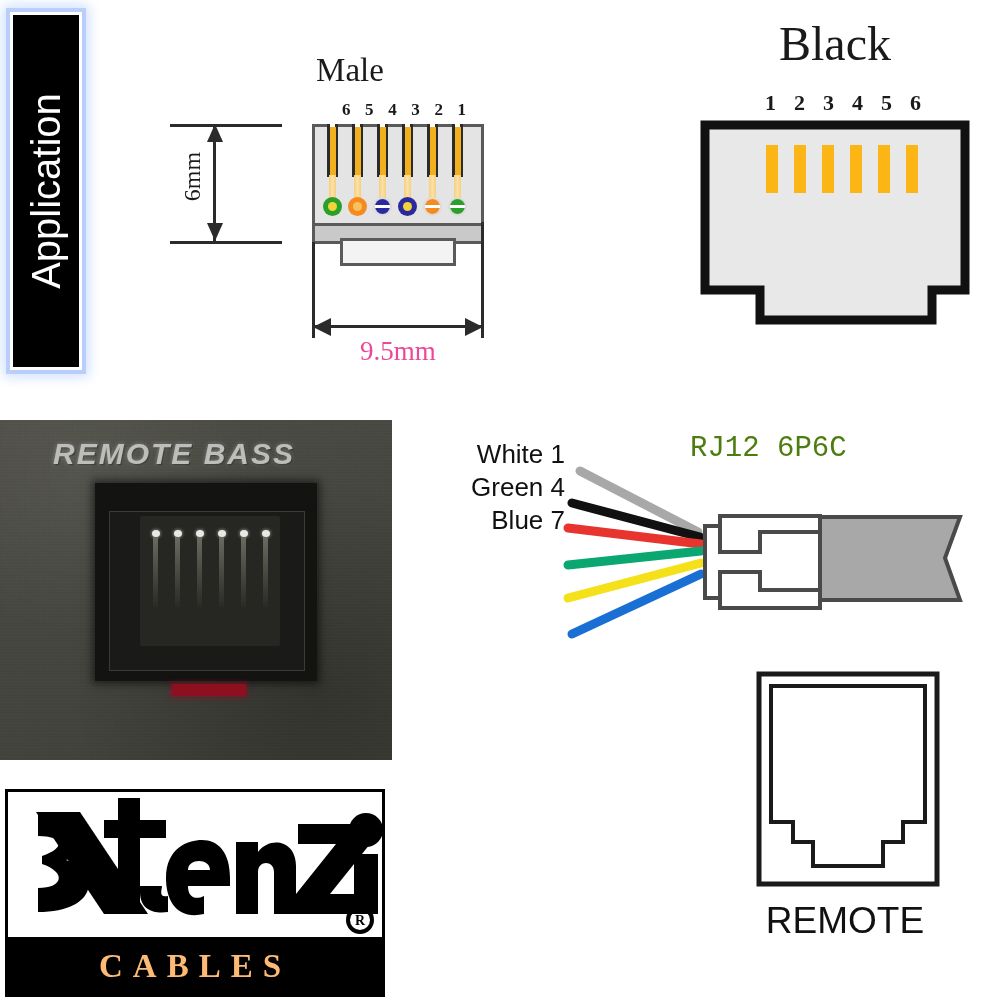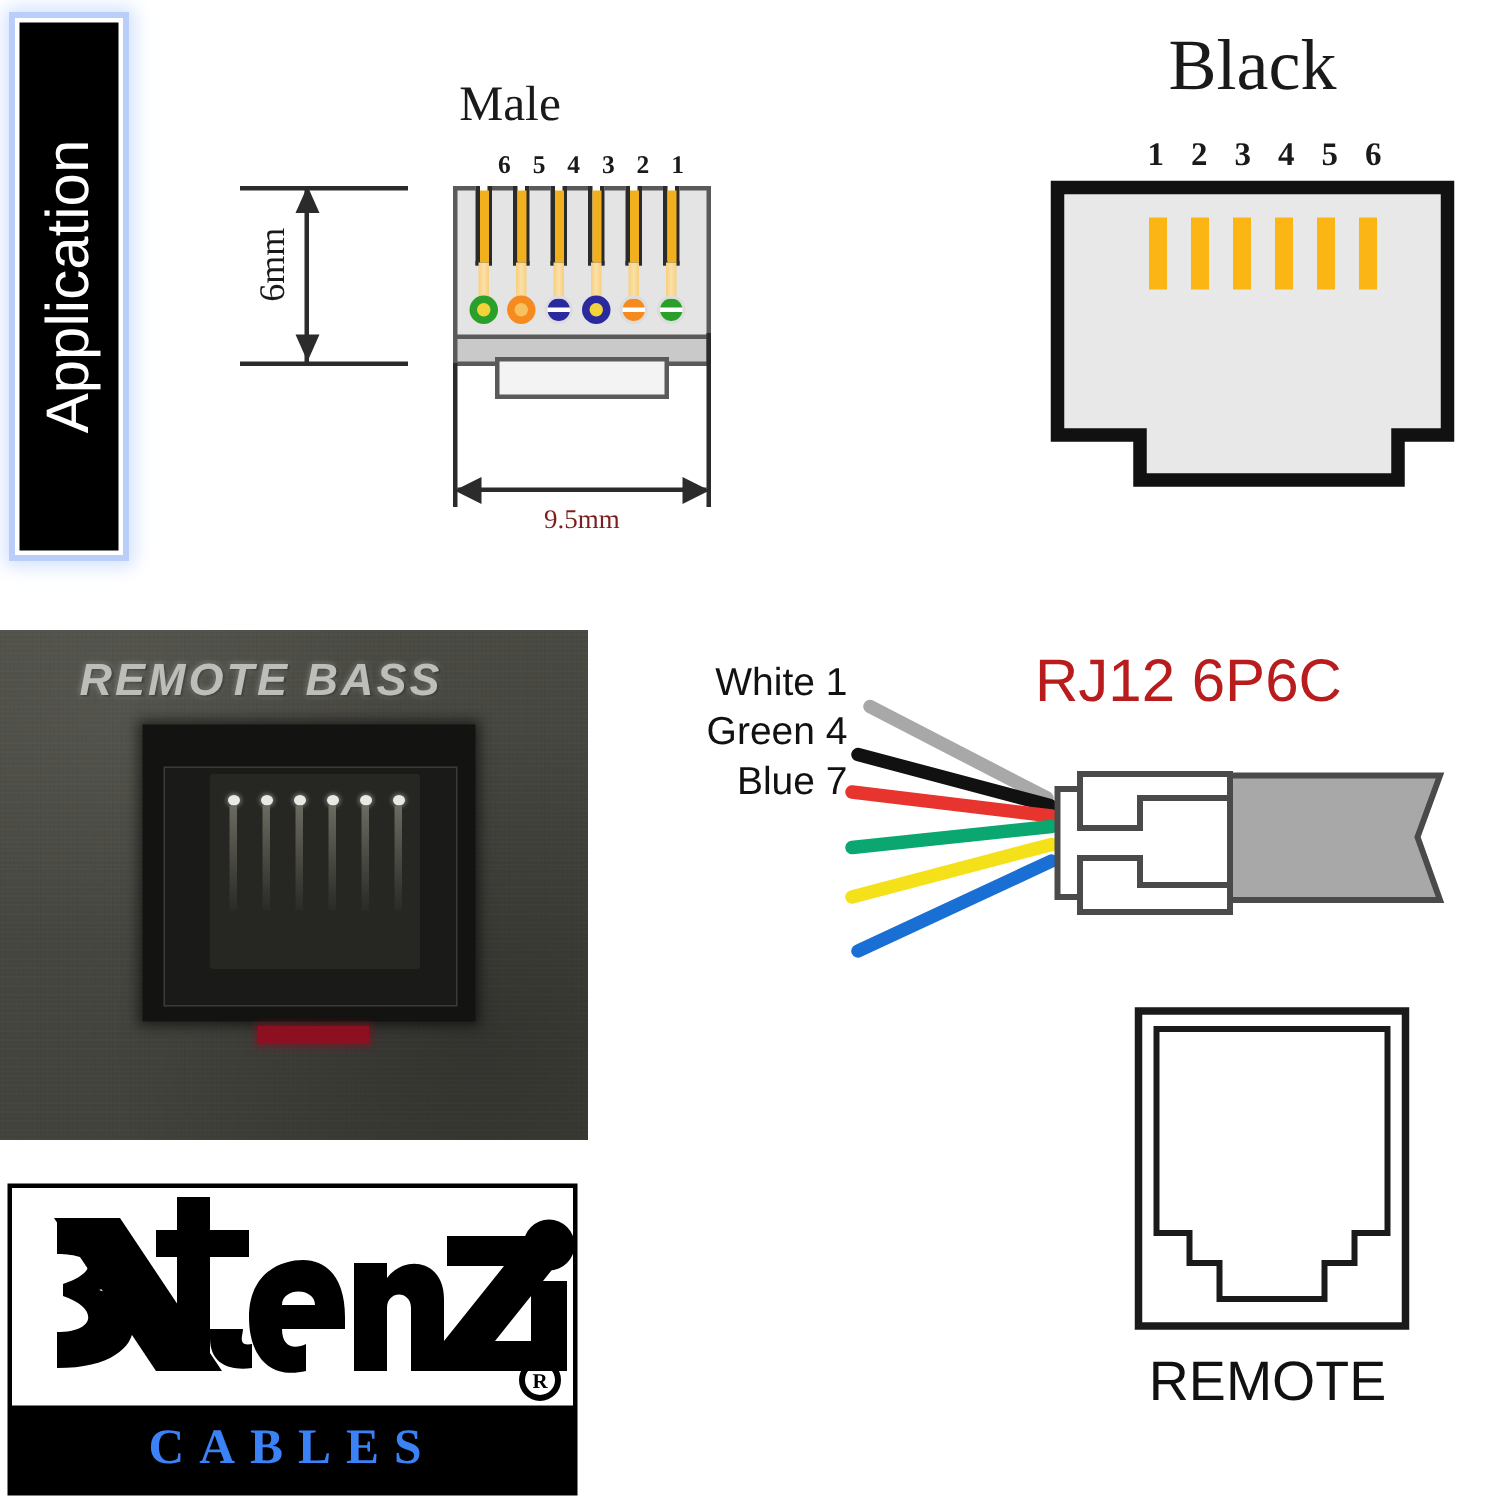--- a/index.html
+++ b/index.html
@@ -39,21 +39,21 @@
     font-size: 40px;
     font-weight: 400;
     white-space: nowrap;
     letter-spacing: 0px;
     font-family: "Liberation Sans", sans-serif;
   }
 
   
   #male-group {
     position: absolute;
-    left: 150px;
+    left: 160px;
     top: 20px;
     width: 360px;
     height: 350px;
   }
   #male-title {
     position: absolute;
     left: 190px;
     top: 32px;
     font-family: "Liberation Serif", serif;
     font-size: 33px;
@@ -171,21 +171,21 @@
   #dim-h-arrow-l {
     position: absolute; left: 153px; top: 298px;
     width: 0; height: 0; border-top: 9px solid transparent; border-bottom: 9px solid transparent; border-right: 18px solid #2b2b2b;
   }
   #dim-h-arrow-r {
     position: absolute; left: 305px; top: 298px;
     width: 0; height: 0; border-top: 9px solid transparent; border-bottom: 9px solid transparent; border-left: 18px solid #2b2b2b;
   }
   #dim-h-label {
     position: absolute; left: 238px; top: 316px;
-    font-family: "Liberation Serif", serif; font-size: 18px; color: #7f1d1d;
+    font-family: "Liberation Serif", serif; font-size: 27px; color: #ec4899;
     transform: translateX(-50%); white-space: nowrap;
   }
 
   
   #female-group {
     position: absolute;
     left: 680px;
     top: 8px;
     width: 310px;
     height: 340px;
@@ -303,23 +303,23 @@
     text-align: right;
     font-family: "Liberation Sans", sans-serif;
     font-size: 26px;
     color: #111111;
     line-height: 33px;
   }
   #wire-labels div { white-space: nowrap; }
   #rj12-title {
     position: absolute;
     left: 270px; top: 12px;
-    font-family: Liberation Sans, sans-serif;
-    font-size: 40px;
-    color: #b91c1c;
+    font-family: Liberation Mono, monospace;
+    font-size: 29px;
+    color: #4d7c0f;
     white-space: nowrap;
   }
 
   
   #remote-outline-group {
     position: absolute;
     left: 700px; top: 660px;
     width: 291px; height: 340px;
   }
   #remote-outline-label {
@@ -349,21 +349,21 @@
   }
   #xtenzi-cables-bar {
     position: absolute;
     left: 0; bottom: 0; width: 100%; height: 57px;
     background: #000000;
   }
   #xtenzi-cables-text {
     position: absolute;
     left: 50%; top: 50%;
     transform: translate(-50%, -50%);
-    color: #3b82f6;
+    color: #fdba74;
     font-family: "Liberation Serif", serif;
     font-size: 33px;
     font-weight: bold;
     letter-spacing: 10px;
     white-space: nowrap;
   }
 </style>
 </head>
 <body>
 

